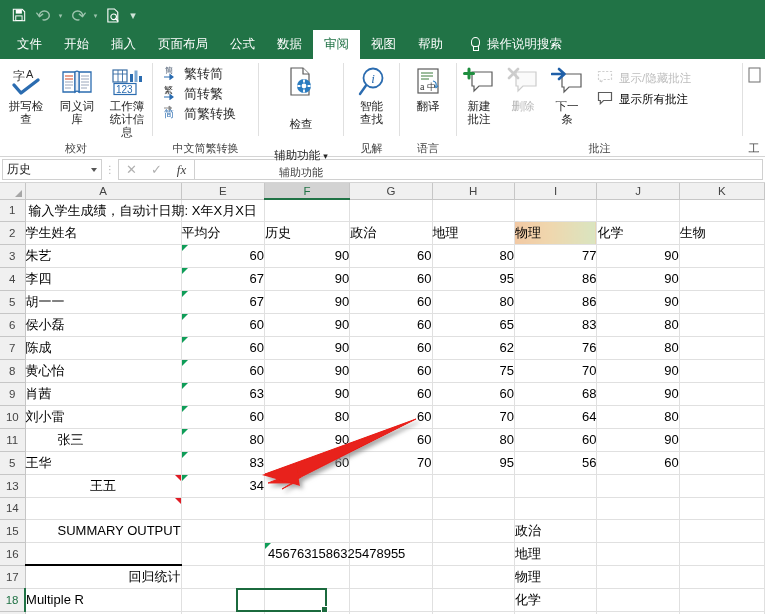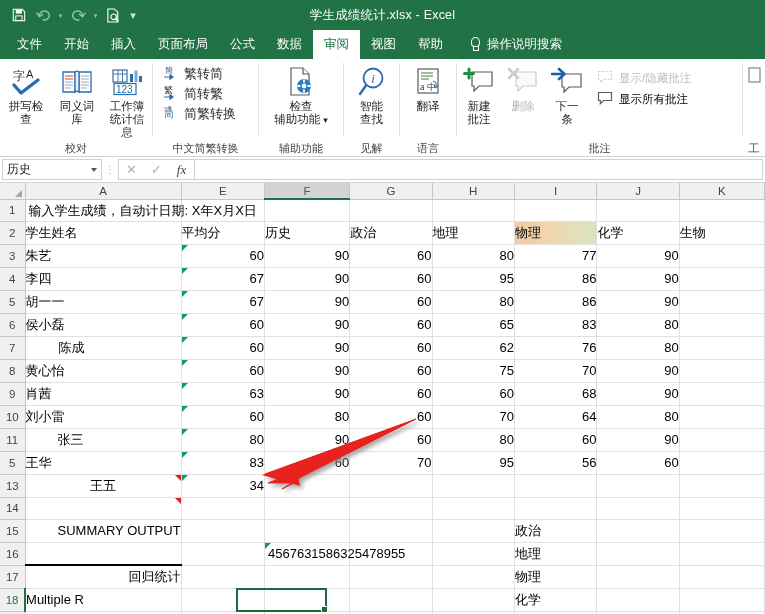--- a/index.html
+++ b/index.html
@@ -185,21 +185,20 @@
       <div class="qat-chev">▾</div>
       <div class="qat-btn">
         <svg width="14" height="15" viewBox="0 0 15 16" aria-hidden="true">
           <path d="M2 1h7l3.6 3.4V15H2z" fill="none" stroke="#ffffff" stroke-width="1.2"></path>
           <circle cx="8.2" cy="9.4" r="3" fill="none" stroke="#ffffff" stroke-width="1.2"></circle>
           <path d="M10.4 11.6 L12.8 14" stroke="#ffffff" stroke-width="1.5" stroke-linecap="round"></path>
         </svg>
       </div>
       <div class="qat-more">▾</div>
     </div>
-    <div class="title-text">学生成绩统计.xlsx  -  Excel</div>
   </div>
 
   <div class="tabstrip">
     <div class="tab">文件</div>
     <div class="tab">开始</div>
     <div class="tab">插入</div>
     <div class="tab">页面布局</div>
     <div class="tab">公式</div>
     <div class="tab">数据</div>
     <div class="tab active">审阅</div>
@@ -294,21 +293,21 @@
             <span class="lbl">简繁转换</span>
           </div>
         </div>
       </div>
       <div class="rgroup-label">中文简繁转换</div>
     </div>
     <div class="rgroup-sep"></div>
 
     <div class="rgroup" style="width:84px;">
       <div class="rgroup-body" style="justify-content:center;">
-        <div class="bigbtn" style="width:76px;">
+        <div class="bigbtn" style="width:76px;gap:18px;">
           <span class="glyph">
             <svg width="30" height="32" viewBox="0 0 30 32">
               <path d="M5 2 h12 l6 6 v21 h-18z" fill="#fff" stroke="#5b5b5b" stroke-width="1.2"></path>
               <path d="M17 2 v6 h6" fill="#fff" stroke="#5b5b5b" stroke-width="1.2"></path>
               <circle cx="18" cy="20" r="7" fill="#2b7cc0"></circle>
               <circle cx="18" cy="20" r="2.4" fill="#ffffff"></circle>
               <g stroke="#ffffff" stroke-width="1.8">
                   <path d="M18 13.4v3M18 23.6v3M11.4 20h3M21.6 20h3"></path>
                 </g>
             </svg>
@@ -607,21 +606,21 @@
               <span style="display: block; height: 22px; line-height: 22px; text-align: right;">83</span>
             </td>
             <td class="cell num">
               <span style="display: block; height: 22px; line-height: 22px; text-align: right;">80</span>
             </td>
             <td class="cell"></td>
           </tr>
           <tr>
             <td class="rowhdr">7</td>
             <td class="cell">
-              <span style="display: block; height: 22px; line-height: 22px; padding-left: 33px;">陈成</span>
+              <span style="display: block; height: 22px; line-height: 22px;">陈成</span>
             </td>
             <td class="cell num">
               <span class="tri-green"></span>
               <span style="display: block; height: 22px; line-height: 22px; text-align: right;">60</span>
             </td>
             <td class="cell num">
               <span style="display: block; height: 22px; line-height: 22px; text-align: right;">90</span>
             </td>
             <td class="cell num">
               <span style="display: block; height: 22px; line-height: 22px; text-align: right;">60</span>

